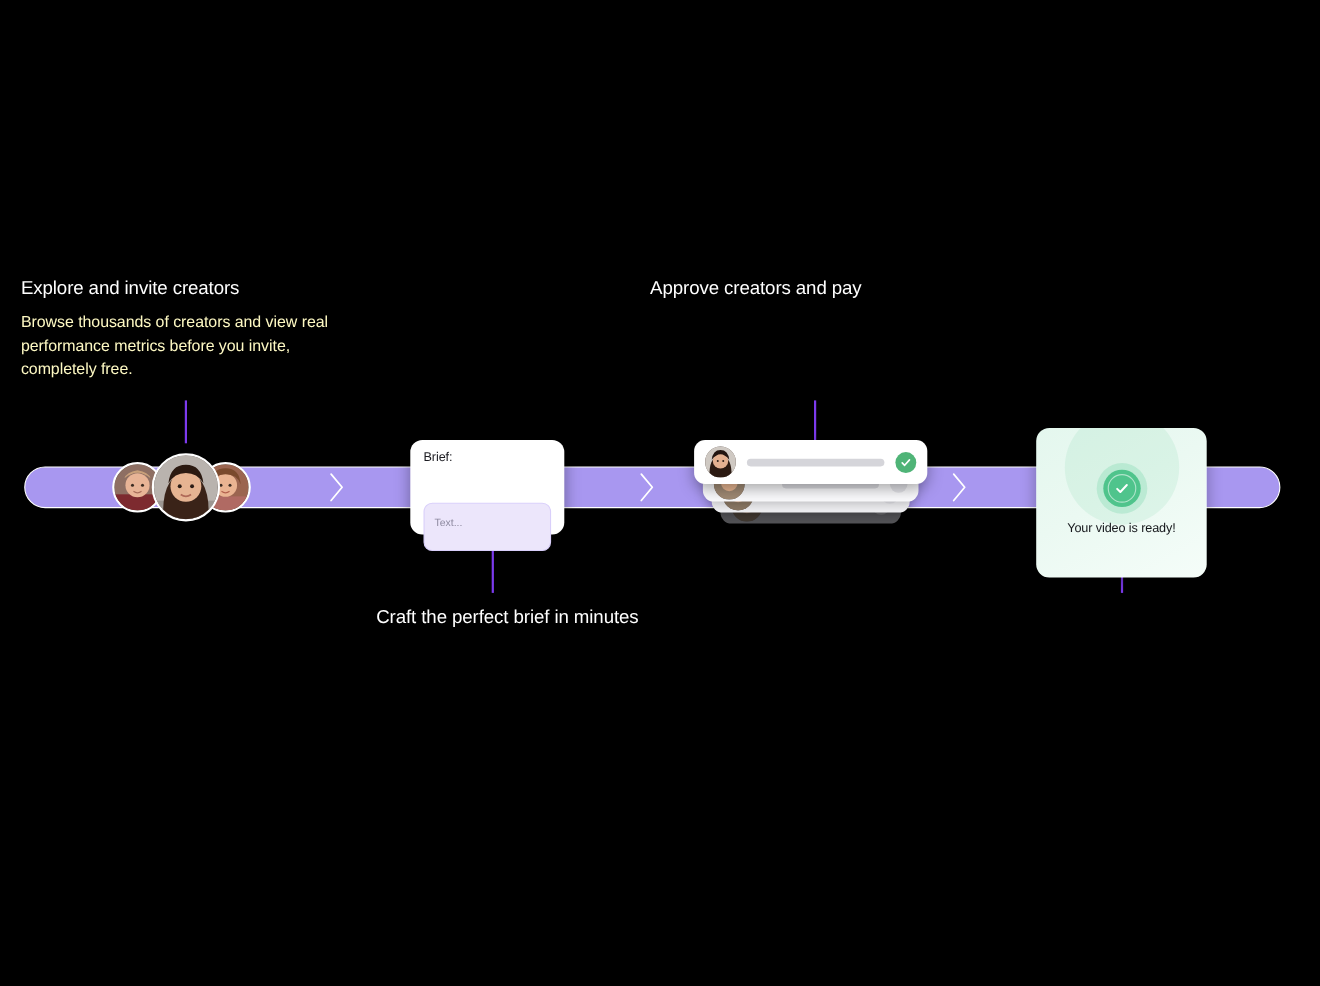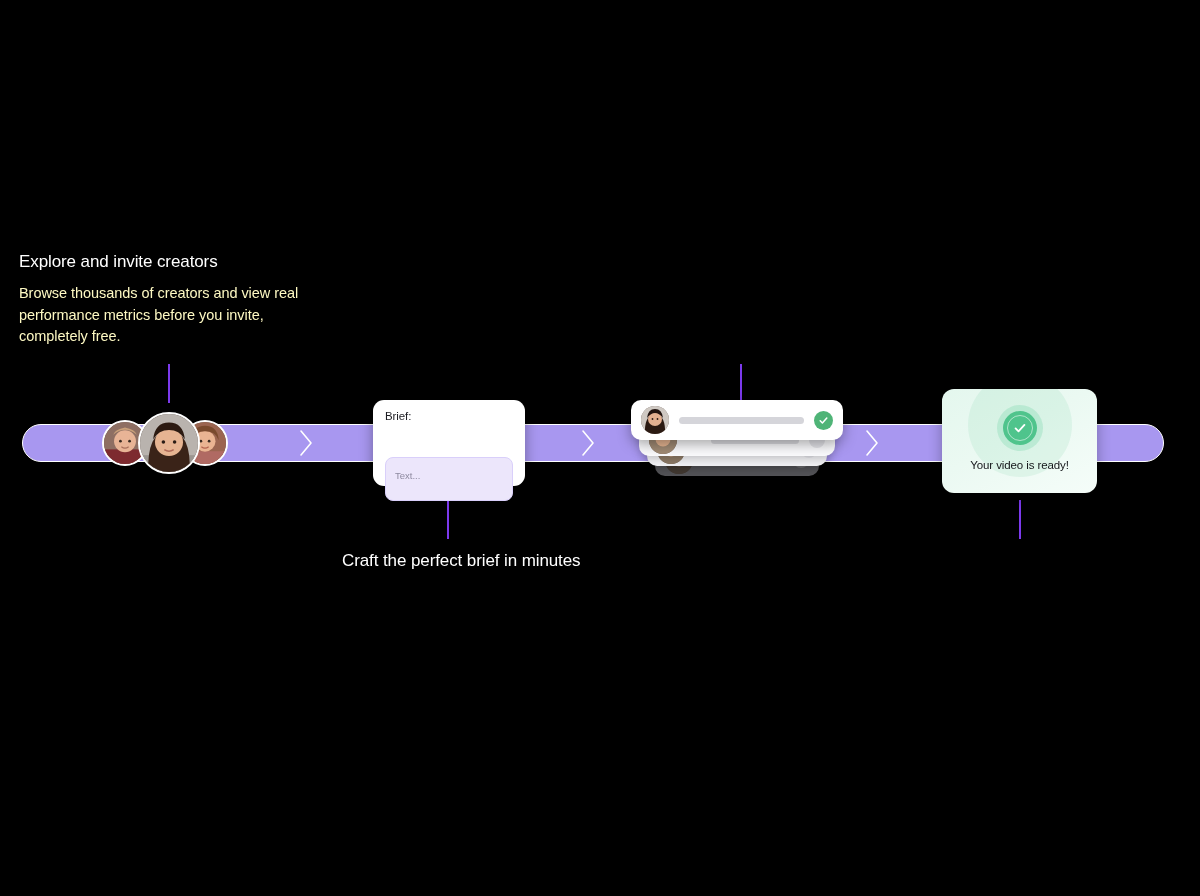--- a/index.html
+++ b/index.html
@@ -89,21 +89,21 @@
   .avatar.a1 { left: 2px; z-index: 1; }
   .avatar.a3 { left: 82px; z-index: 1; }
   .avatar.big { width: 62px; height: 62px; left: 38px; top: 8px; z-index: 3; }
   .avatar .face { width: 100%; height: 100%; display: block; }
 
   
   .brief-card {
     position: absolute;
     left: 373px;
     top: 400px;
-    width: 152px;
+    width: 140px;
     height: 86px;
     background: #ffffff;
     border-radius: 11px;
     box-shadow: 0 4px 14px rgba(0,0,0,.35);
     padding: 10px 12px 0 12px;
   }
   .brief-label {
     font-size: 11.5px;
     color: #1c1c22;
     font-weight: 400;
@@ -179,21 +179,21 @@
                  background: #e4e4e9; flex: 0 0 auto; }
   .ap-card.back2 .ap-stub-line { background: #b9b9bf; }
   .ap-card.back2 .ap-stub-dot  { background: #c6c6cc; }
 
   
   .video-card {
     position: absolute;
     left: 942px;
     top: 389px;
     width: 155px;
-    height: 104px;
+    height: 136px;
     border-radius: 12px;
     background: linear-gradient(150deg, #e4f7ee 0%, #ebf9f2 45%, #f5fdf9 100%);
     box-shadow: 0 4px 14px rgba(0,0,0,.3);
     display: flex;
     flex-direction: column;
     align-items: center;
     justify-content: center;
     overflow: hidden;
   }
   .video-card::before {
@@ -252,20 +252,21 @@
   <div class="connector down" style="left:447px; top:500px;"></div>
   <div class="connector up" style="left:740px; top:364px;"></div>
   <div class="connector down" style="left:1019px; top:500px;"></div>
 
   <div class="step-text" style="left:19px; top:252px;">
     <div class="step-title">Explore and invite creators</div>
     <div class="step-desc">Browse thousands of creators and view real performance metrics before you invite, completely free.</div>
   </div>
 
   <div class="step-text" style="left:591px; top:252px;">
+    <div class="step-title">Approve creators and pay</div>
   </div>
 
   <div class="step-text" style="left:298px; top:551px;margin-left:44px;">
     <div class="step-title">Craft the perfect brief in minutes</div>
   </div>
 
 
   <div class="avatar-cluster">
     <div class="avatar small a1">
       <svg class="face" viewBox="0 0 46 46" preserveAspectRatio="xMidYMid slice">

